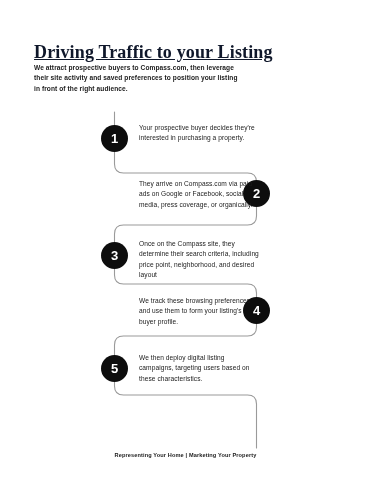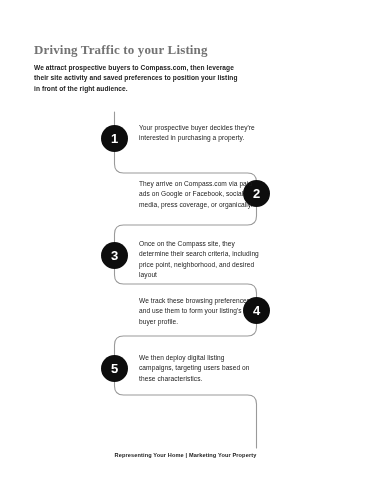--- a/index.html
+++ b/index.html
@@ -21,25 +21,26 @@
     inset: 0;
     background: #ffffff;
   }
 
   
   .page-title {
     position: absolute;
     left: 34px;
     top: 31px;
     font-family: "Liberation Serif", serif;
-    font-size: 13px;
+    font-size: 18px;
     line-height: 19px;
-    color: #737373;
+    color: #0f172a;
     letter-spacing: 0.15px;
     white-space: nowrap;
+    text-decoration: underline;
   }
   .page-subtitle {
     position: absolute;
     left: 34px;
     top: 56px;
     width: 205px;
     font-family: "Liberation Sans", sans-serif;
     font-size: 6.6px;
     font-weight: bold;
     line-height: 10.6px;

